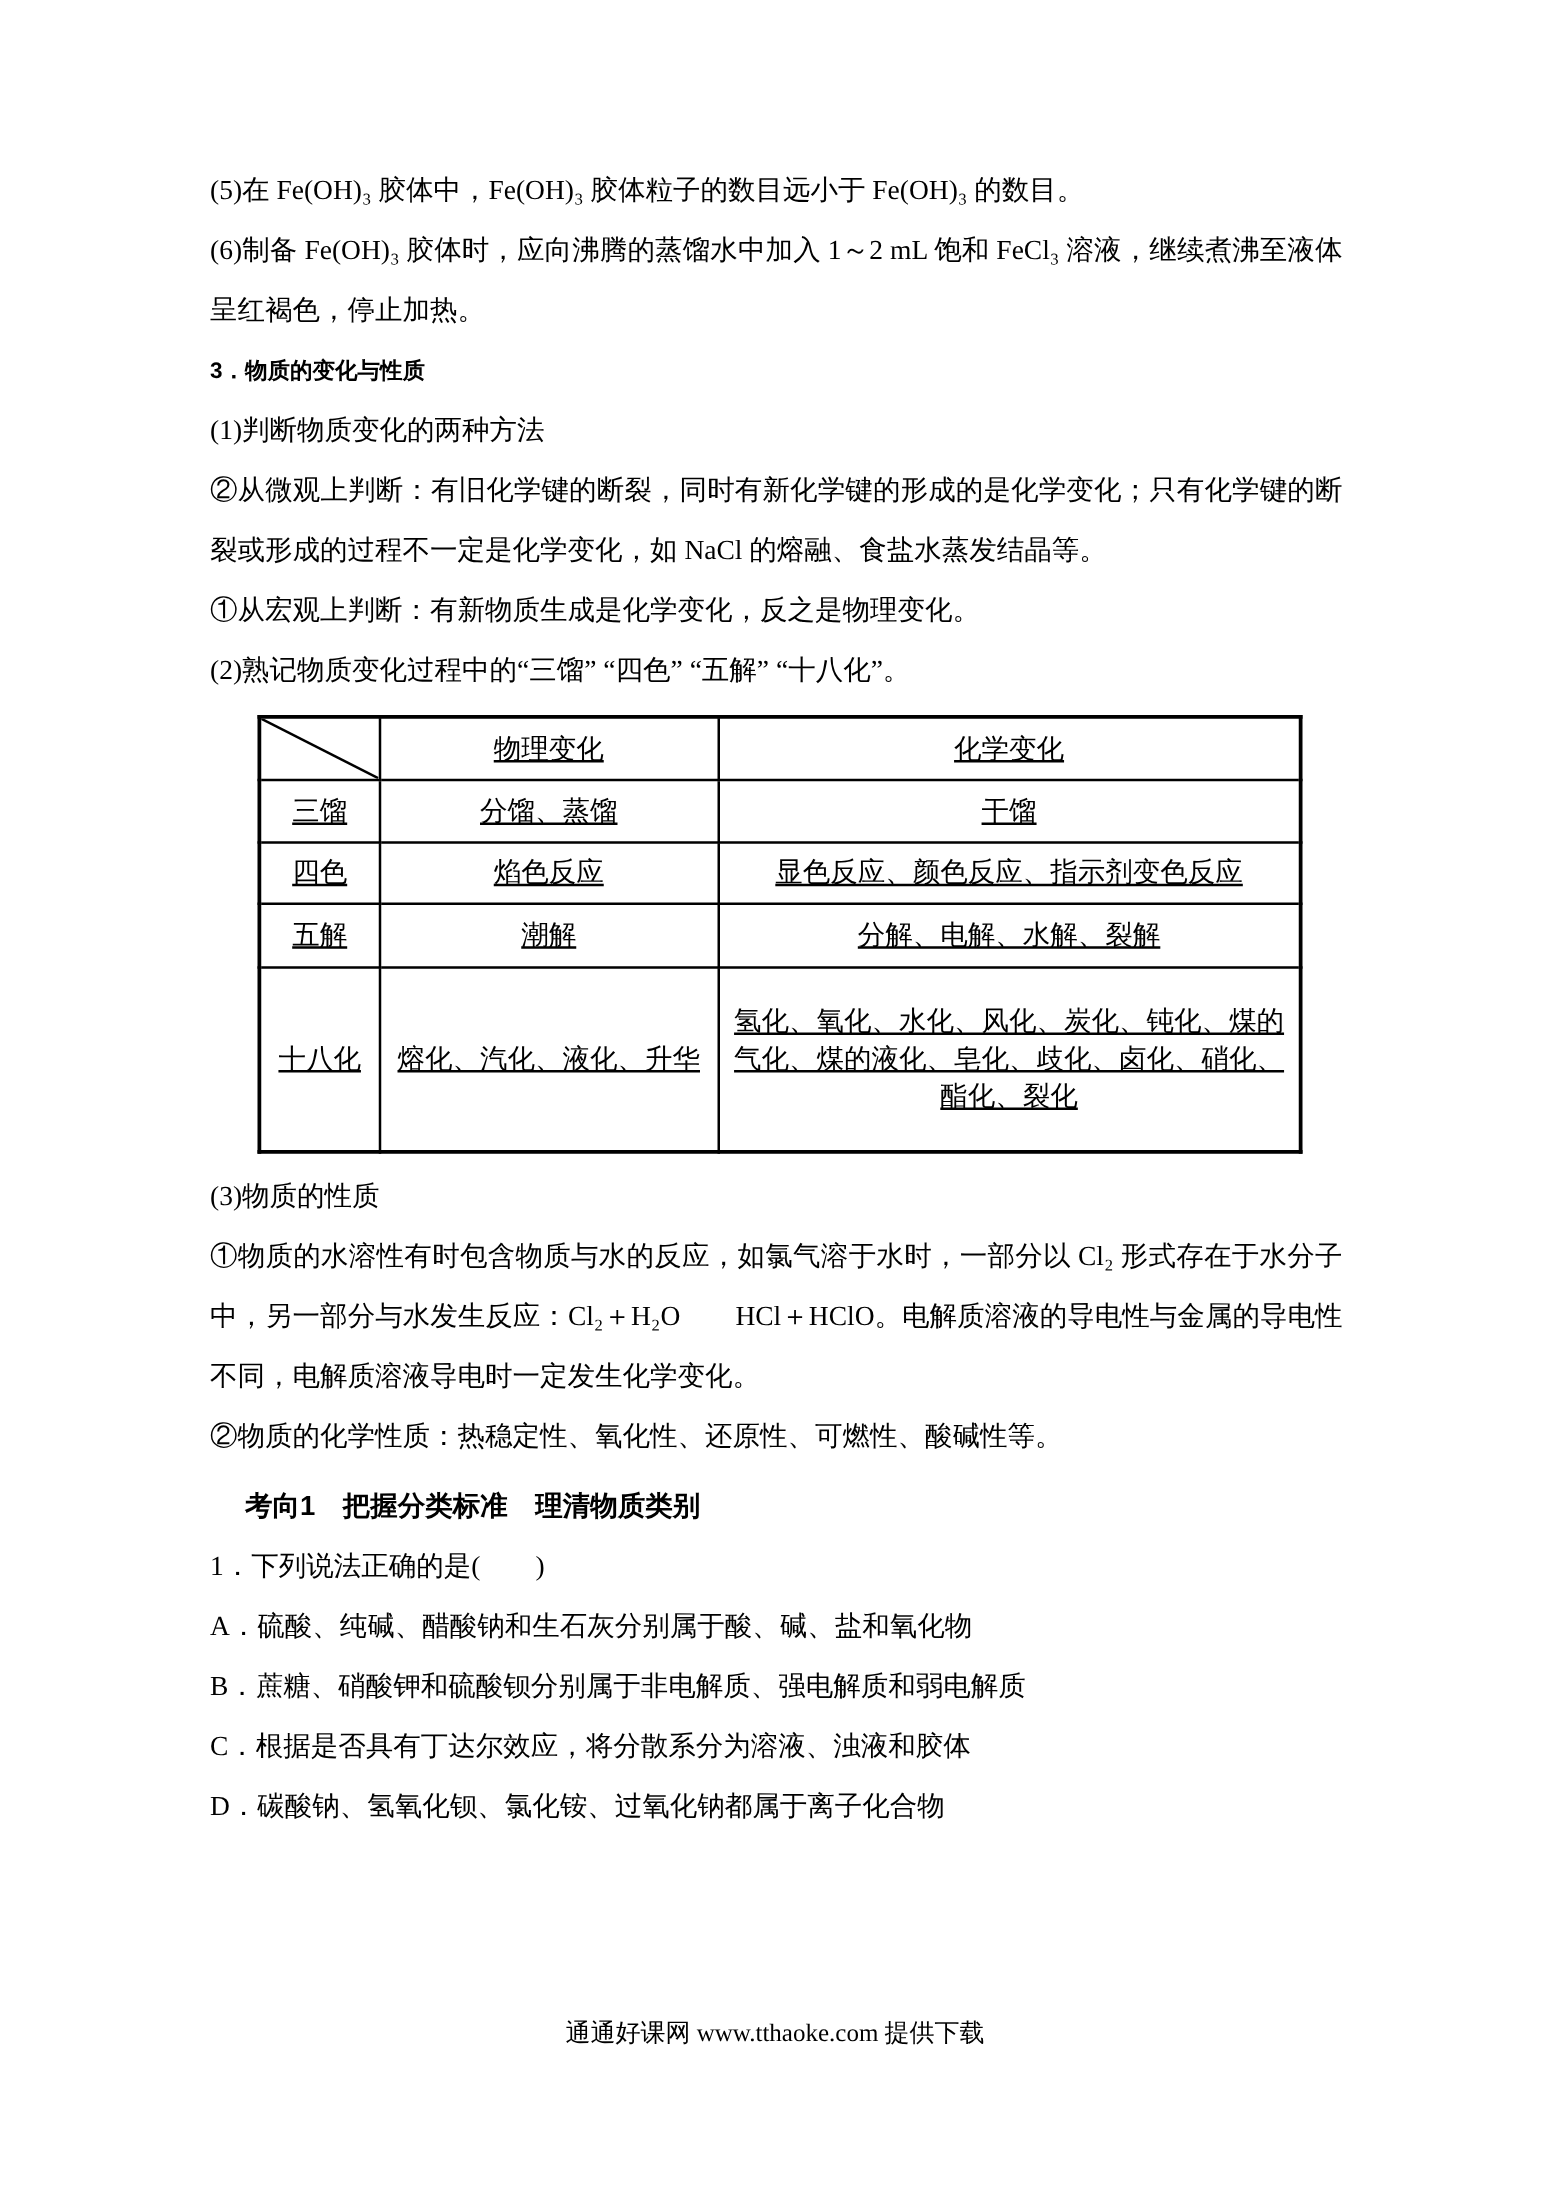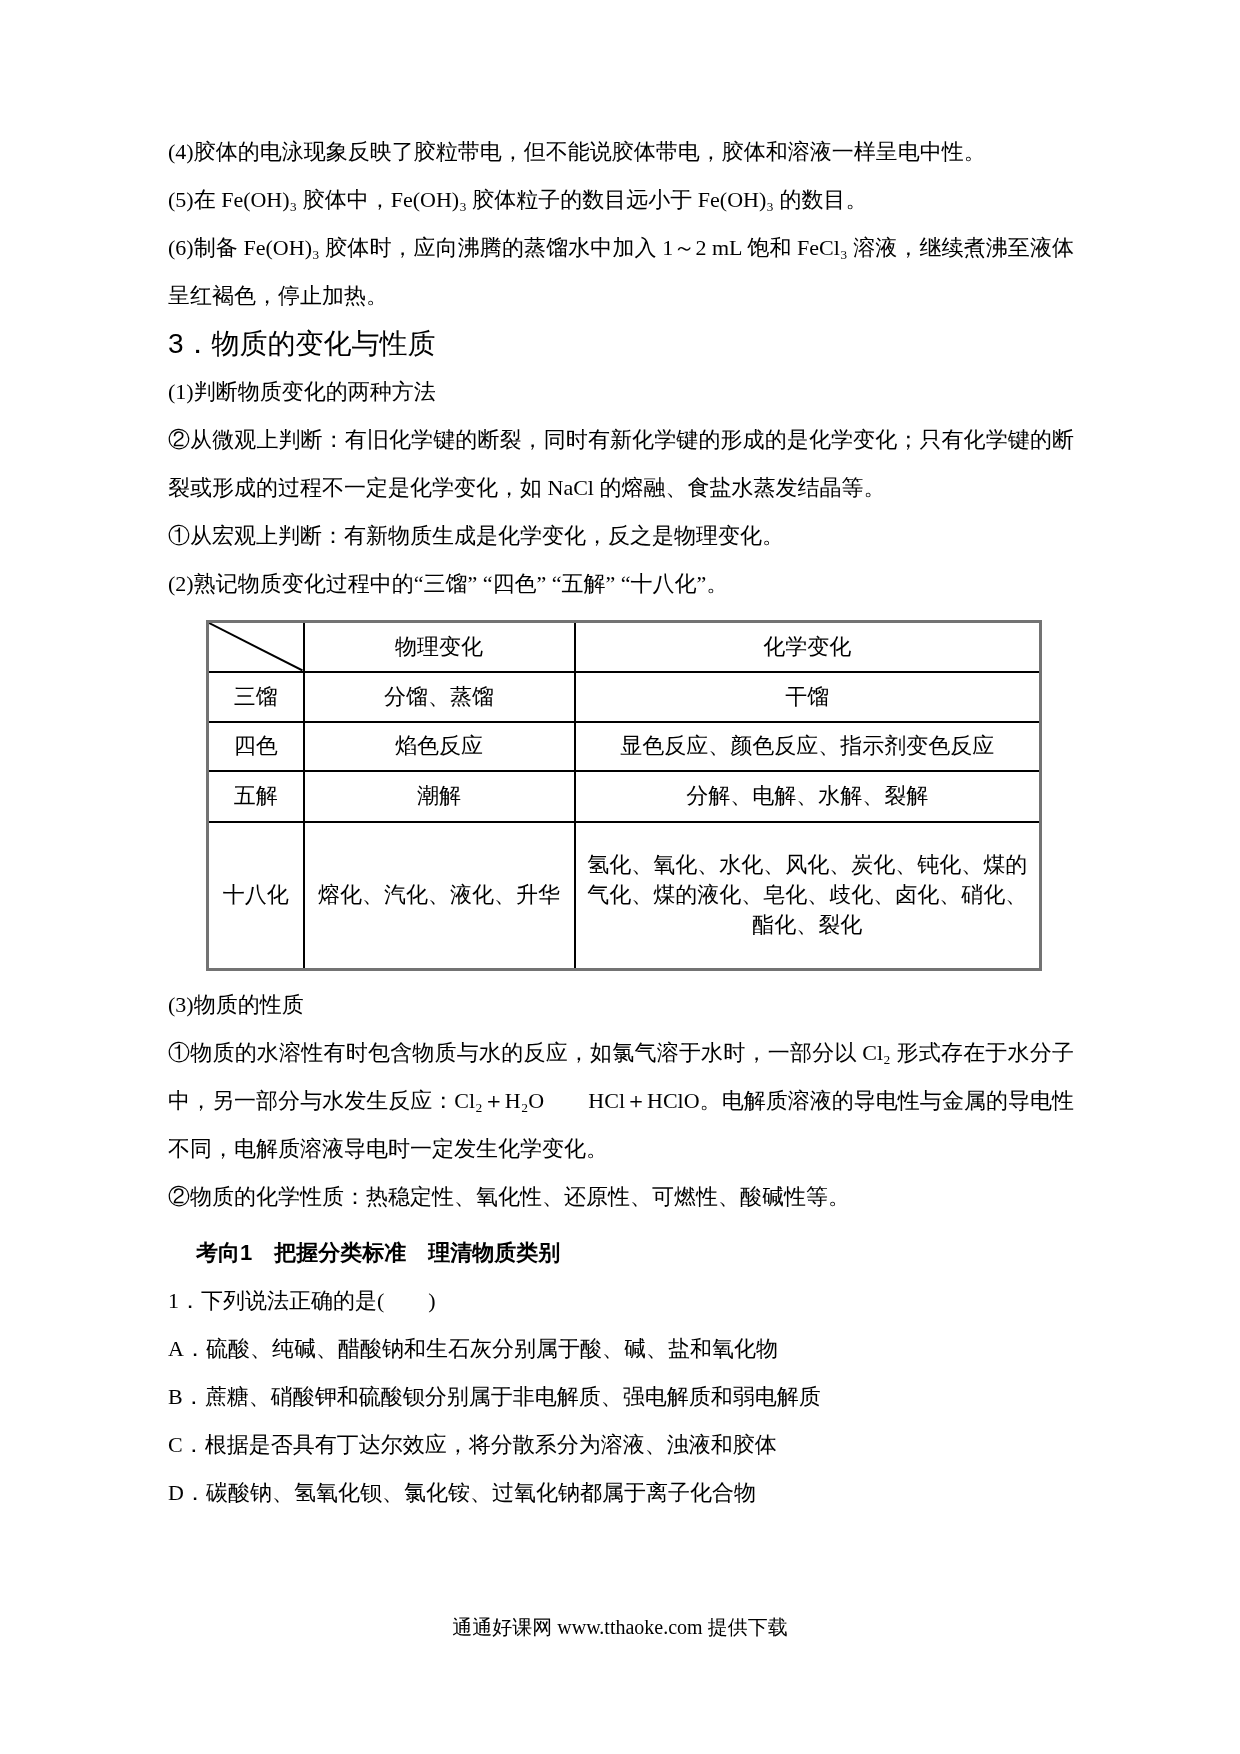--- a/index.html
+++ b/index.html
@@ -17,31 +17,32 @@
     left:168px; top:128px;
     width:906px;
   }
   .para {
     font-size:22px;
     line-height:48px;
     text-align:justify;
   }
   .h-bold {
     font-family:"Liberation Sans","DejaVu Sans",sans-serif;
-    font-weight:normal;
-    font-size:28px;
+    font-weight:bold;
+    font-size:18px;
     line-height:48px;
   }
   
   .tbl-wrap { margin:12px 0 10px 38px; }
   table.changes {
     border-collapse:collapse;
     table-layout:fixed;
     width:833px;
-    border:3px solid #737373;
+    border:3px solid #000000;
+    text-decoration:underline;
   }
   table.changes td {
     border:2px solid #000;
     font-size:22px;
     line-height:30px;
     text-align:center;
     vertical-align:middle;
     padding:4px 8px;
   }
   col.c1 { width:96px; }
@@ -103,21 +104,20 @@
     color:#000;
     font-family:Liberation Serif, serif;
   }
 </style>
 </head>
 <body>
 
 <div class="doc">
   <div class="content">
 
-    <p class="para">(4)胶体的电泳现象反映了胶粒带电，但不能说胶体带电，胶体和溶液一样呈电中性。</p>
     <p class="para">(5)在 Fe(OH)₃ 胶体中，Fe(OH)₃ 胶体粒子的数目远小于 Fe(OH)₃ 的数目。</p>
     <p class="para">(6)制备 Fe(OH)₃ 胶体时，应向沸腾的蒸馏水中加入 1～2 mL 饱和 FeCl₃ 溶液，继续煮沸至液体呈红褐色，停止加热。</p>
 
     <p class="h-bold">3．物质的变化与性质</p>
 
     <p class="para">(1)判断物质变化的两种方法</p>
     <p class="para">②从微观上判断：有旧化学键的断裂，同时有新化学键的形成的是化学变化；只有化学键的断裂或形成的过程不一定是化学变化，如 NaCl 的熔融、食盐水蒸发结晶等。</p>
     <p class="para">①从宏观上判断：有新物质生成是化学变化，反之是物理变化。</p>
     <p class="para">(2)熟记物质变化过程中的“三馏” “四色” “五解” “十八化”。</p>
 

